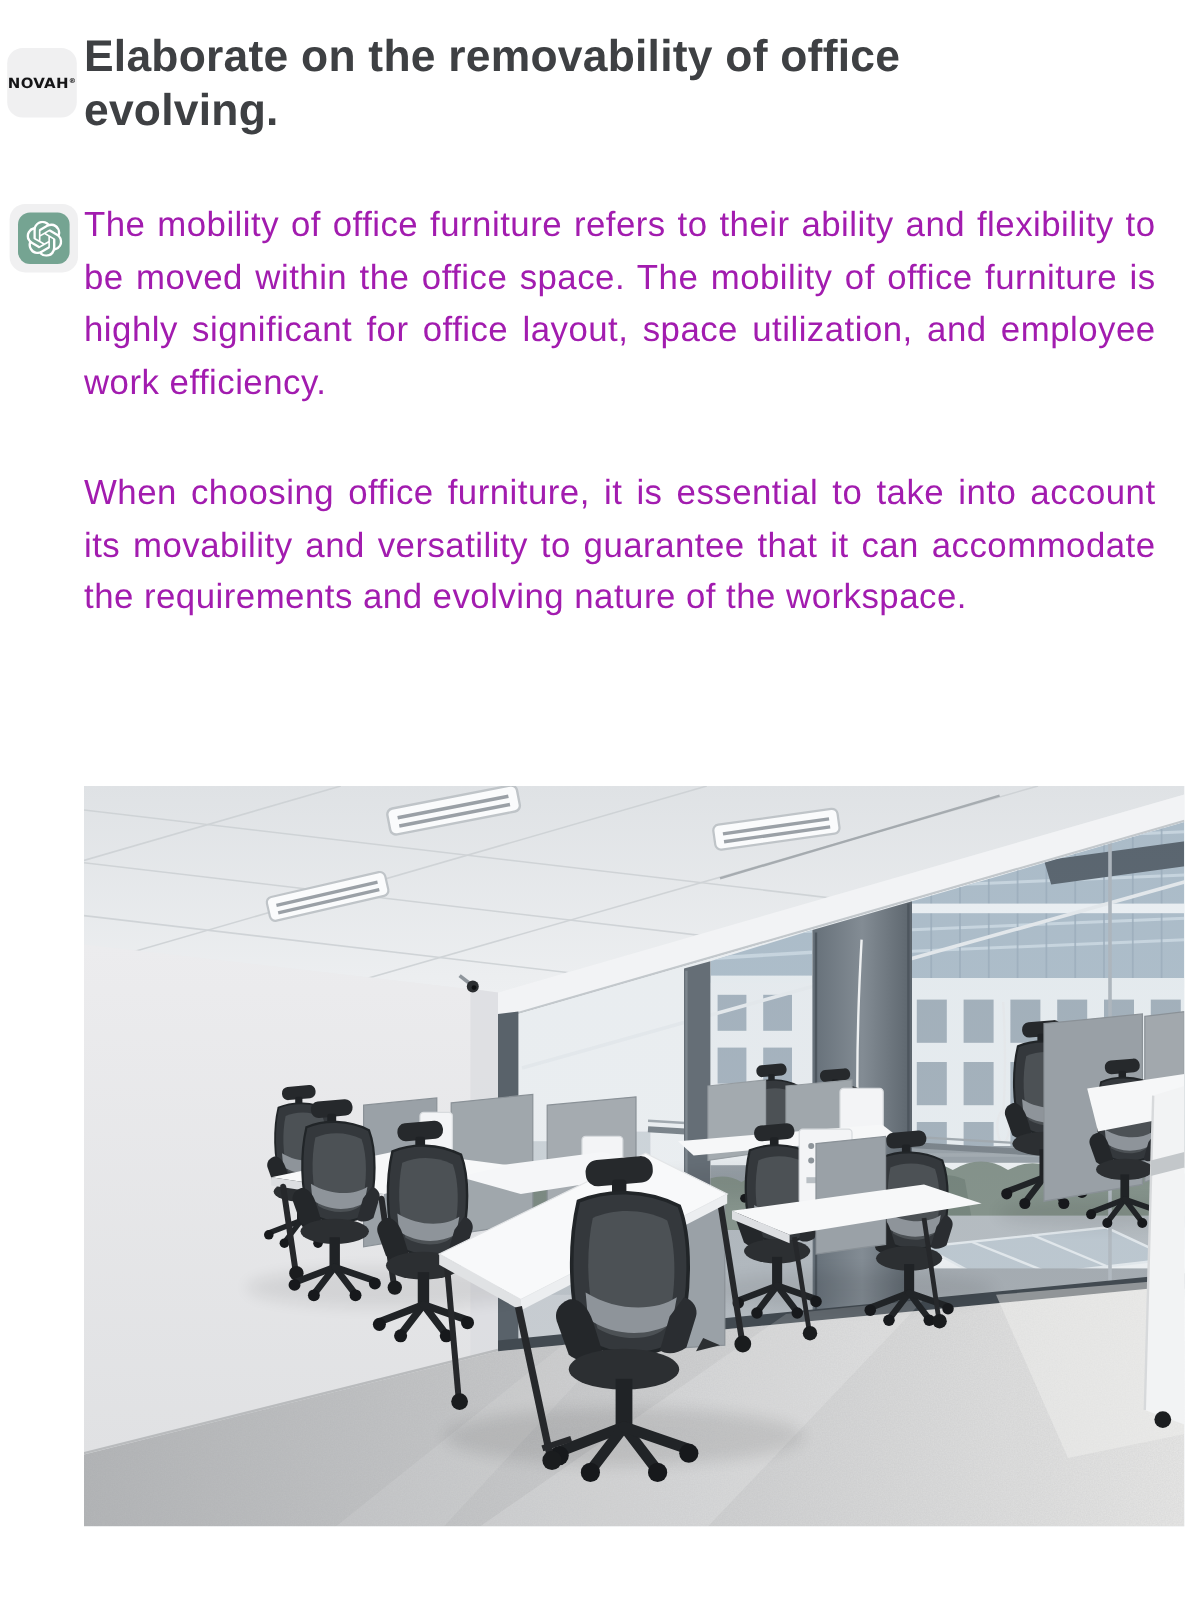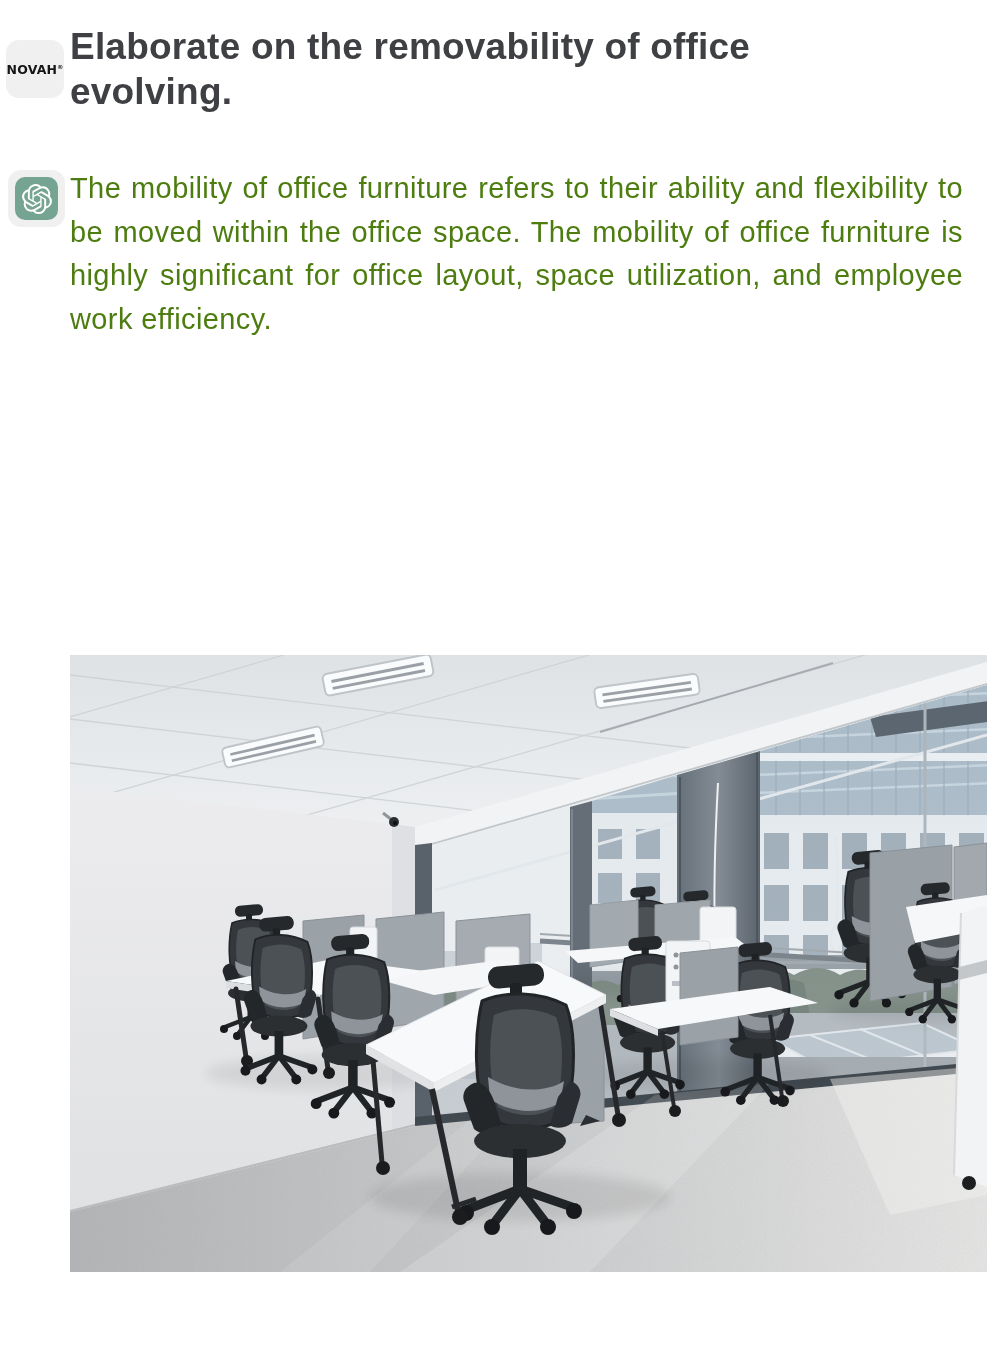--- a/index.html
+++ b/index.html
@@ -24,21 +24,21 @@
     letter-spacing:.2px;
   }
   #gpt-chip { left:8px; top:170px; width:57px; height:57px; }
   .gpt-badge {
     width:43px; height:43px; border-radius:10px; background:#75a492;
     display:flex; align-items:center; justify-content:center;
   }
   .gpt-badge svg { width:30px; height:30px; fill:#ffffff; }
   .answer-text {
     position:absolute; left:70px; top:167px; width:893px;
-    font-size:29px; line-height:43.5px; color:#4d7c0f; letter-spacing:.4px;
+    font-size:29px; line-height:43.5px; color:#a21caf; letter-spacing:.4px;
     text-align:justify;
   }
   .answer-text p { margin:0 0 49px 0; }
   figure#office-photo {
     position:absolute; left:70px; top:655px; width:917px; height:617px; margin:0;
     overflow:hidden; background:#e9ebed;
   }
 </style>
 </head>
 <body>
@@ -53,20 +53,21 @@
 <section>
   <div class="chip" id="gpt-chip">
     <span class="gpt-badge">
       <svg viewBox="0 0 24 24" aria-hidden="true">
           <path d="M22.2819 9.8211a5.9847 5.9847 0 0 0-.5157-4.9108 6.0462 6.0462 0 0 0-6.5098-2.9A6.0651 6.0651 0 0 0 4.9807 4.1818a5.9847 5.9847 0 0 0-3.9977 2.9 6.0462 6.0462 0 0 0 .7427 7.0966 5.98 5.98 0 0 0 .511 4.9107 6.051 6.051 0 0 0 6.5146 2.9001A5.9847 5.9847 0 0 0 13.2599 24a6.0557 6.0557 0 0 0 5.7718-4.2058 5.9894 5.9894 0 0 0 3.9977-2.9001 6.0557 6.0557 0 0 0-.7475-7.073zm-9.022 12.6081a4.4755 4.4755 0 0 1-2.8764-1.0408l.1419-.0804 4.7783-2.7582a.7948.7948 0 0 0 .3927-.6813v-6.7369l2.02 1.1686a.071.071 0 0 1 .038.052v5.5826a4.504 4.504 0 0 1-4.4945 4.4944zm-9.6607-4.1254a4.4708 4.4708 0 0 1-.5346-3.0137l.142.0852 4.783 2.7582a.7712.7712 0 0 0 .7806 0l5.8428-3.3685v2.3324a.0804.0804 0 0 1-.0332.0615L9.74 19.9502a4.4992 4.4992 0 0 1-6.1408-1.6464zM2.3408 7.8956a4.485 4.485 0 0 1 2.3655-1.9728V11.6a.7664.7664 0 0 0 .3879.6765l5.8144 3.3543-2.0201 1.1685a.0757.0757 0 0 1-.071 0l-4.8303-2.7865A4.504 4.504 0 0 1 2.3408 7.8956zm16.5963 3.8558L13.1038 8.364 15.1192 7.2a.0757.0757 0 0 1 .071 0l4.8303 2.7913a4.4944 4.4944 0 0 1-.6765 8.1042v-5.6772a.79.79 0 0 0-.407-.667zm2.0107-3.0231l-.142-.0852-4.7735-2.7818a.7759.7759 0 0 0-.7854 0L9.409 9.2297V6.8974a.0662.0662 0 0 1 .0284-.0615l4.8303-2.7866a4.4992 4.4992 0 0 1 6.6802 4.66zM8.3065 12.863l-2.02-1.1638a.0804.0804 0 0 1-.038-.0567V6.0742a4.4992 4.4992 0 0 1 7.3757-3.4537l-.142.0805L8.704 5.459a.7948.7948 0 0 0-.3927.6813zm1.0976-2.3654l2.602-1.4998 2.6069 1.4998v2.9994l-2.5974 1.4997-2.6067-1.4997z"></path>
         </svg>
     </span>
   </div>
   <div class="answer-text">
     <p>The mobility of office furniture refers to their ability and flexibility to be moved within the office space. The mobility of office furniture is highly significant for office layout, space utilization, and employee work efficiency.</p>
+    <p>When choosing office furniture, it is essential to take into account its movability and versatility to guarantee that it can accommodate the requirements and evolving nature of the workspace.</p>
   </div>
 </section>
 
 <figure id="office-photo" aria-label="Bright corner office interior with white mobile desks on casters, grey acoustic desk screens, black mesh task chairs with headrests, white power towers on the desks, floor-to-ceiling windows with dark grey mullions overlooking neighbouring office buildings and greenery, white tile ceiling with recessed linear lights, speckled grey flooring and a tall white cabinet at the right edge.">
 <svg viewBox="0 0 917 617" width="917" height="617" aria-hidden="true">
   <defs>
     <linearGradient id="gCeil" x1="0" y1="0" x2="0" y2="1">
       <stop offset="0" stop-color="#dfe2e5"></stop>
           <stop offset="1" stop-color="#edeff1"></stop>
     </linearGradient>

